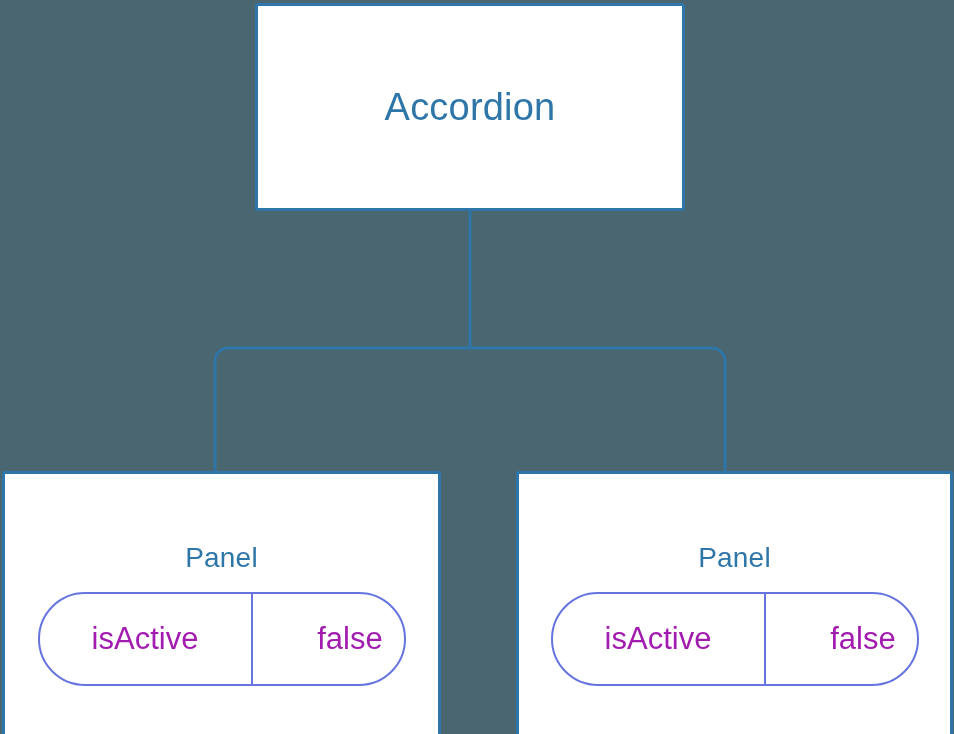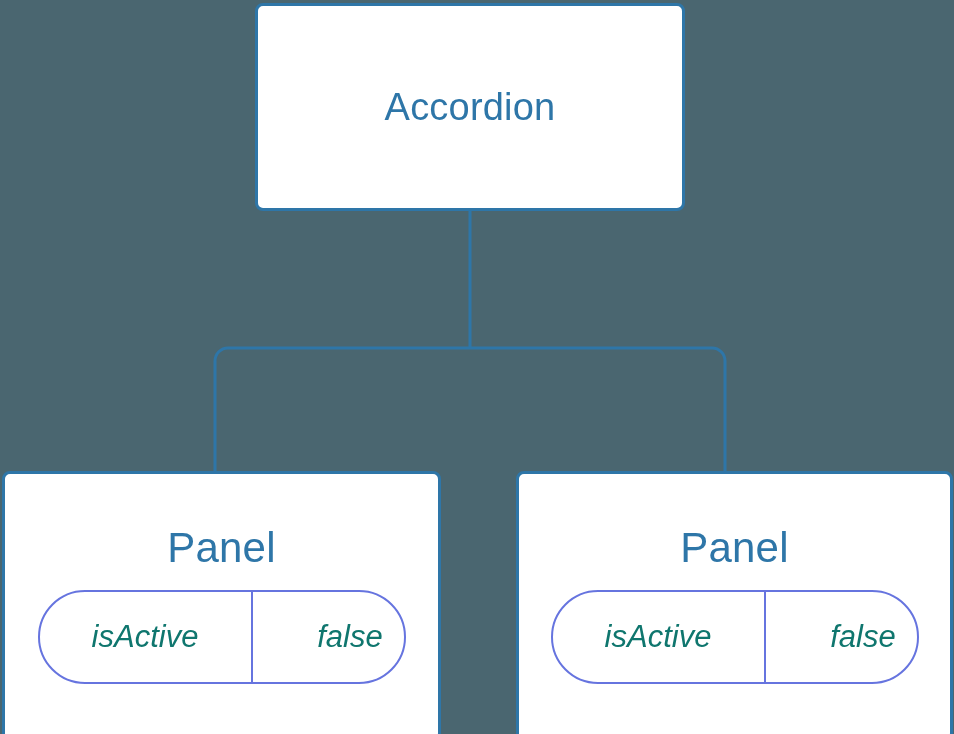--- a/index.html
+++ b/index.html
@@ -24,21 +24,21 @@
     left: 0;
     top: 0;
     width: 954px;
     height: 734px;
     pointer-events: none;
   }
   .node {
     position: absolute;
     background: #ffffff;
     border: 3px solid #2e76a8;
-    border-radius: 8px;
+    border-radius: 3px;
     box-sizing: border-box;
     z-index: 2;
   }
   .node-title {
     color: #2e76a8;
     text-align: center;
     font-weight: 400;
     letter-spacing: 0.2px;
     white-space: nowrap;
   }
@@ -65,44 +65,43 @@
   }
   #node-panel-0 {
     left: 2px;
     width: 439px;
   }
   #node-panel-1 {
     left: 516px;
     width: 437px;
   }
   .node-panel .node-title {
-    font-size: 42px;
-    margin-top: 50px;
+    font-size: 28px;
+    margin-top: 68px;
   }
   
   .prop-pill {
     margin-top: 18px;
     height: 94px;
     display: flex;
     align-items: stretch;
     border: 2px solid #6674df;
     border-radius: 999px;
     box-sizing: border-box;
     background: #ffffff;
   }
   #node-panel-0 .prop-pill { width: 368px; }
   #node-panel-1 .prop-pill { width: 368px; }
   .prop-key, .prop-val {
     display: flex;
     align-items: center;
     justify-content: center;
-    color: #0f766e;
+    color: #a21caf;
     font-size: 31px;
     box-sizing: border-box;
-    font-style: italic;
   }
   .prop-key {
     width: 213px;
     border-right: 2px solid #6674df;
   }
   .prop-val {
     flex: 1;
     padding-left: 44px;
   }
 </style>

